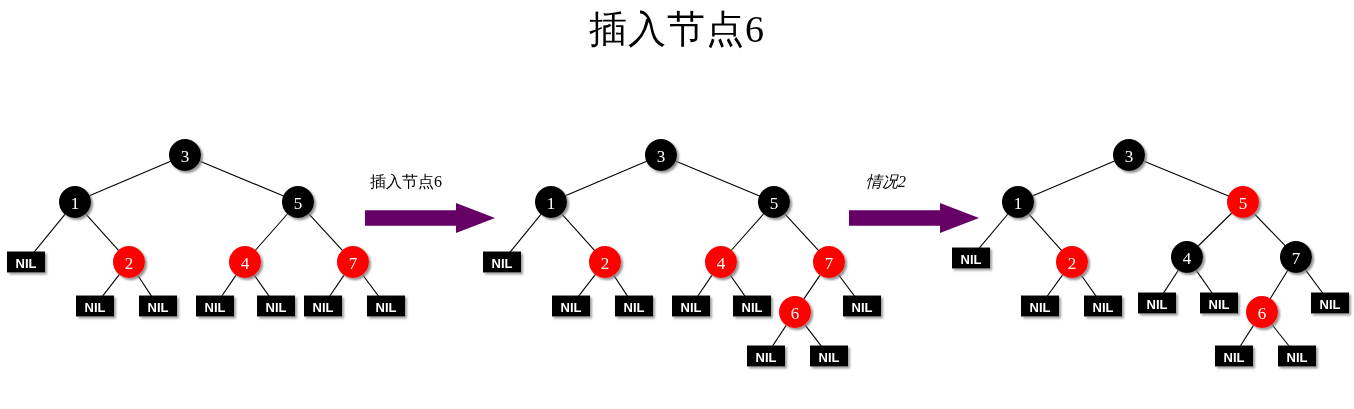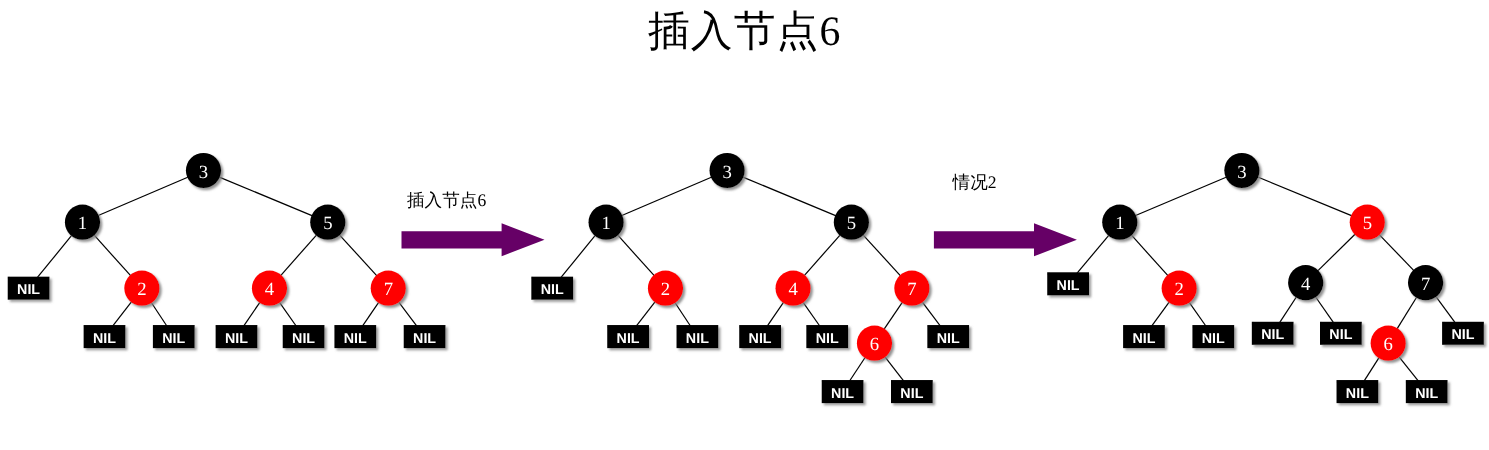--- a/index.html
+++ b/index.html
@@ -301,15 +301,15 @@
           <text x="1262" y="313" class="node-text" fill="#ffffff">6</text>
         </g>
       </g>
     <g id="arrows-layer">
         <polygon points="365,210.2 456,210.2 456,203 495,218 456,233 456,225.79999999999998 365,225.79999999999998" fill="#660066"></polygon>
         <polygon points="849,210.2 940,210.2 940,203 979,218 940,233 940,225.79999999999998 849,225.79999999999998" fill="#660066"></polygon>
       </g>
   </svg>
 
   <div class="arrow-label" id="arrow-label-0" style="left: 370px; top: 172px;">插入节点6</div>
-  <div class="arrow-label" id="arrow-label-1" style="left: 866px; top: 156px;">情况2</div>
+  <div class="arrow-label" id="arrow-label-1" style="left: 866px; top: 172px; font-style: italic;">情况2</div>
 
 </div>
 
 </body></html>

